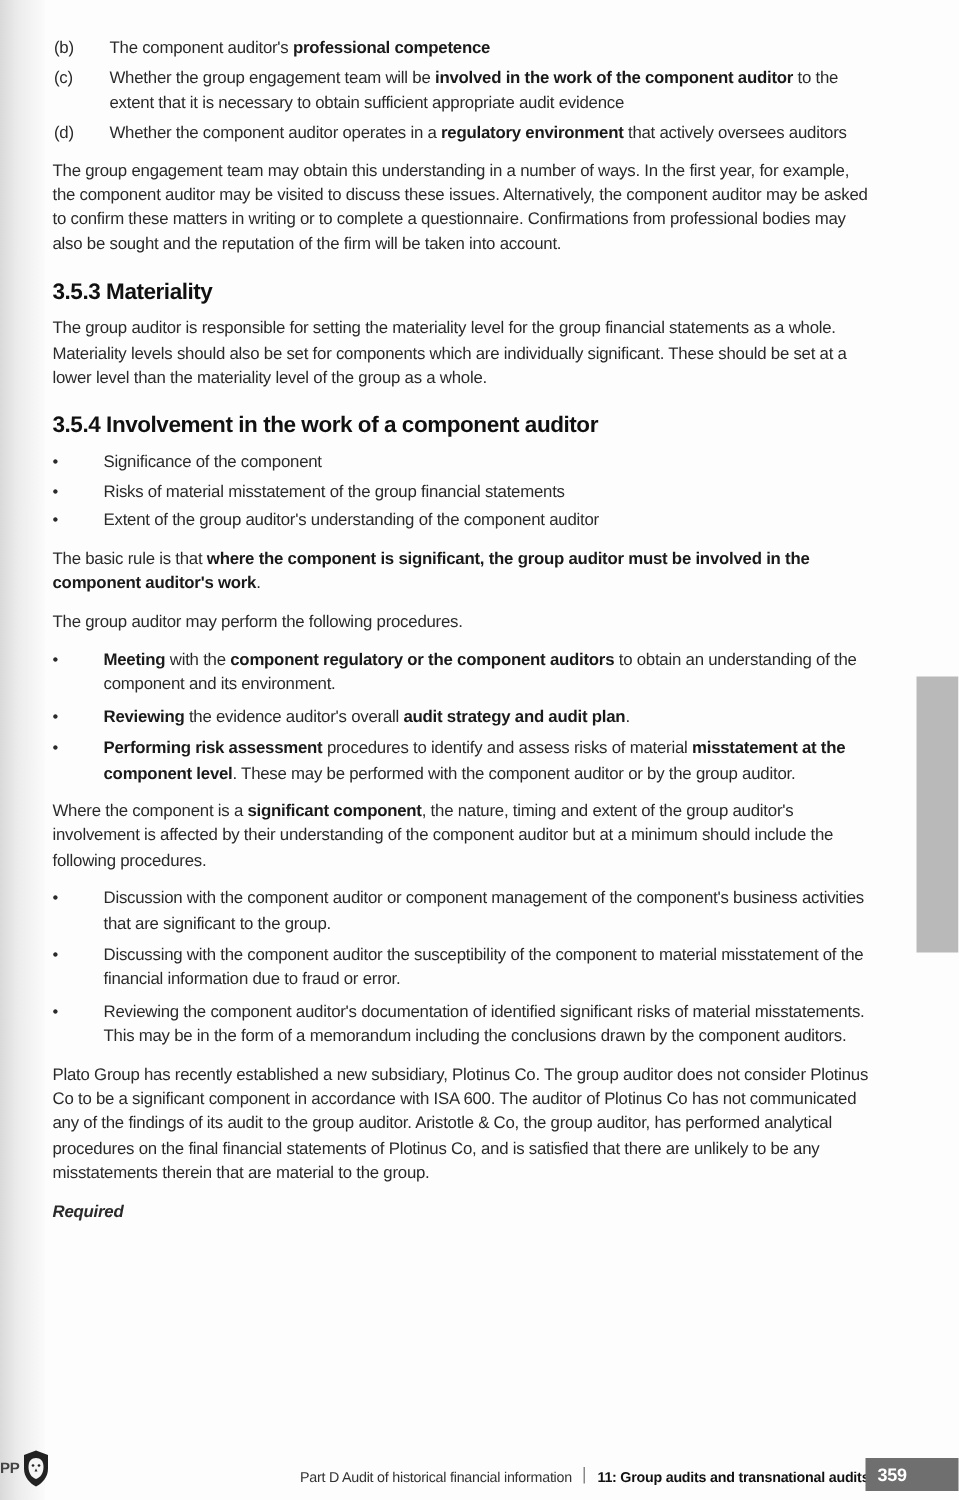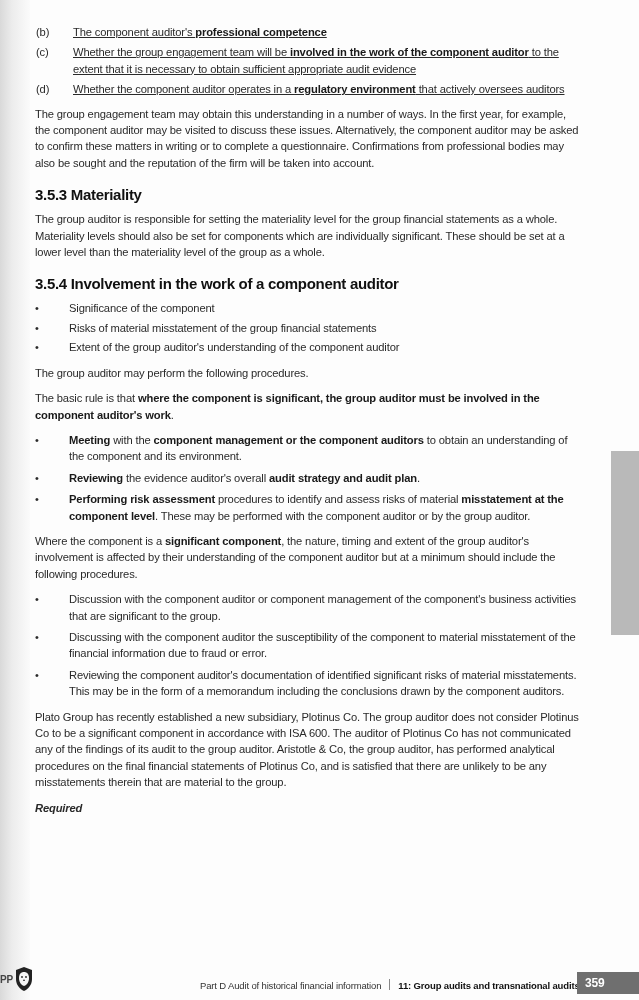--- a/index.html
+++ b/index.html
@@ -17,21 +17,21 @@
     background: linear-gradient(to right, #d9d9d9 0%, #ececec 40%, #fbfbfb 100%);
   }
   .side-tab {
     position: absolute; left: 611px; top: 451px; width: 28px; height: 184px;
     background: #b9b9b9;
   }
   .page { position: absolute; left: 35px; top: 24px; width: 545px; }
   .list-abc { margin: 0; padding: 0; list-style: none; }
   .list-abc li { display: flex; margin-bottom: 4px; }
   .list-abc .marker { width: 37px; flex: none; padding-left: 1px; }
-  .list-abc .txt { flex: 1; text-decoration: underline; }
+  .list-abc .txt { flex: 1; }
   p { margin: 0 0 9px 0; }
   b, .b { font-weight: bold; color: #1a1a1a; }
   h2 {
     font-size: 15px; line-height: 19px; margin: 14px 0 7px 0;
     font-weight: bold; color: #111; letter-spacing: -0.3px;
   }
   h1 {
     font-size: 18.5px; line-height: 22px; margin: 12px 0 8px -2px;
     font-weight: bold; color: #111; letter-spacing: -0.5px;
   }
@@ -99,26 +99,26 @@
       <li>
         <span class="dot">•</span>
         <span class="txt">Risks of material misstatement of the group financial statements</span>
       </li>
       <li>
         <span class="dot">•</span>
         <span class="txt">Extent of the group auditor's understanding of the component auditor</span>
       </li>
     </ul>
 
+  <p id="basic-rule"><span>The basic rule is that </span><b>where the component is significant, the group auditor must be involved in the component auditor's work</b><span>.</span></p>
   <p>The group auditor may perform the following procedures.</p>
-  <p id="basic-rule"><span>The basic rule is that </span><b>where the component is significant, the group auditor must be involved in the component auditor's work</b><span>.</span></p>
   <ul class="bullets spaced" id="procedures">
       <li>
         <span class="dot">•</span>
-        <span class="txt"><b>Meeting</b><span> with the </span><b>component management or the component auditors</b><span> to obtain an understanding of the component and its environment.</span></span>
+        <span class="txt"><b>Meeting</b><span> with the </span><b>component regulatory or the component auditors</b><span> to obtain an understanding of the component and its environment.</span></span>
       </li>
       <li>
         <span class="dot">•</span>
         <span class="txt"><b>Reviewing</b><span> the evidence auditor's overall </span><b>audit strategy and audit plan</b><span>.</span></span>
       </li>
       <li>
         <span class="dot">•</span>
         <span class="txt"><b>Performing risk assessment</b><span> procedures to identify and assess risks of material </span><b>misstatement at the component level</b><span>. These may be performed with the component auditor or by the group auditor.</span></span>
       </li>
     </ul>

